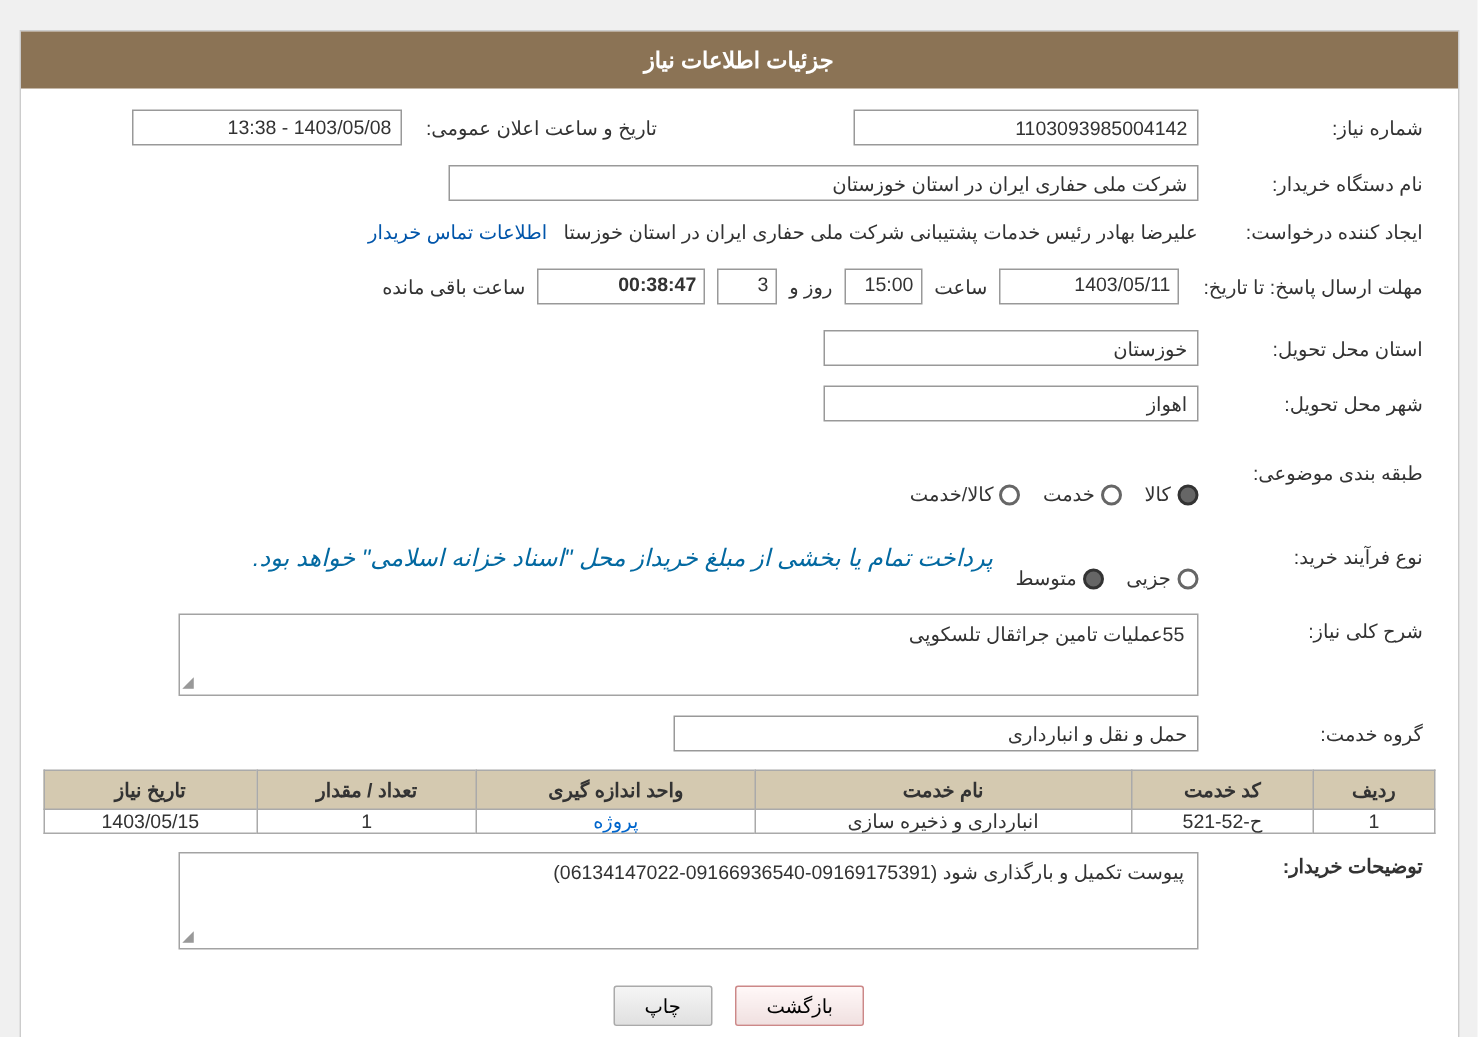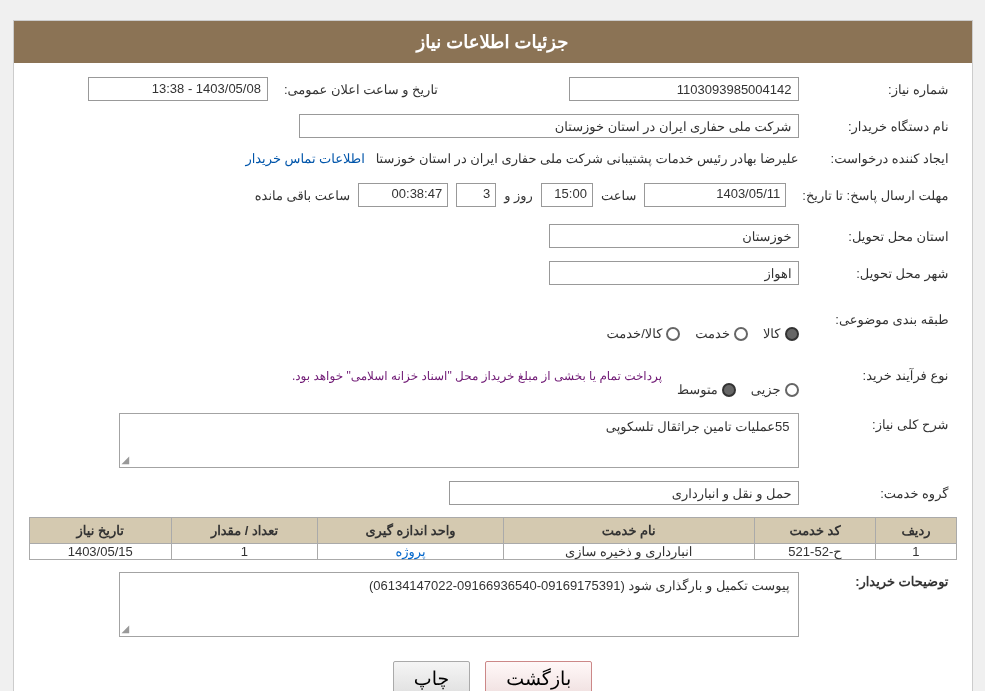--- a/index.html
+++ b/index.html
@@ -14,21 +14,21 @@
       max-width: 960px;
       margin: 20px auto;
       background: #fff;
       border: 1px solid #ccc;
     }
     .header-bar {
       background: #8B7355;
       color: #fff;
       text-align: center;
       padding: 10px;
-      font-size: 18px;
+      font-size: 15px;
       font-weight: bold;
     }
     .content {
       padding: 10px 15px;
     }
     .section-title {
       background: #d4c9b0;
       padding: 5px 10px;
       font-weight: bold;
       margin: 10px 0 8px 0;
@@ -149,35 +149,36 @@
     .button-bar {
       display: flex;
       justify-content: center;
       gap: 15px;
       padding: 15px;
     }
     .btn {
       padding: 5px 20px;
       border: 1px solid #aaa;
       cursor: pointer;
-      font-size: 19px;
+      font-size: 13px;
       background: linear-gradient(to bottom, #f5f5f5, #e0e0e0);
       border-radius: 2px;
     }
     .btn-print {
       background: linear-gradient(to bottom, #fff8f8, #f0e0e0);
       border-color: #cc8888;
     }
     .content-z {
       position: relative;
       z-index: 1;
     }
     .note-text {
-      color: #701a75;
-      font-size: 12px;
+      color: #0369a1;
+      font-size: 16px;
+      font-style: italic;
     }
     .highlight-link {
       color: #0055aa;
       cursor: pointer;
     }
   </style>
 </head>
 <body>
 
 <div class="page-wrapper">
@@ -237,26 +238,26 @@
       </table>
 
     <table class="info-table">
       <tbody>
           <tr>
         <td class="label-cell">
           <span>مهلت ارسال پاسخ: تا تاریخ:</span>
         </td>
         <td class="value-cell">
           <div class="row-flex">
-            <div class="small-input" style="width:142px;">1403/05/11</div>
+            <div class="small-input" style="width:120px;">1403/05/11</div>
             <span class="lbl">ساعت</span>
             <div class="small-input" style="width:52px;">15:00</div>
             <span class="lbl">روز و</span>
             <div class="small-input" style="width:40px;">3</div>
-            <div class="small-input" style="width:90px;">00:38:47</div>
+            <div class="small-input" style="width:112px;font-weight:bold;">00:38:47</div>
             <span class="lbl">ساعت باقی مانده</span>
           </div>
         </td>
       </tr>
     </tbody>
       </table>
 
     <table class="info-table">
       <tbody>
           <tr>

